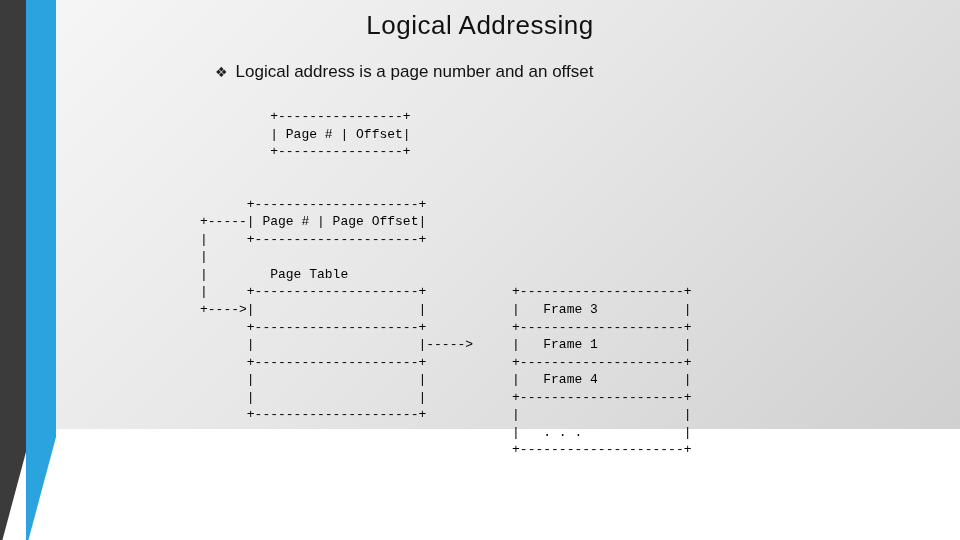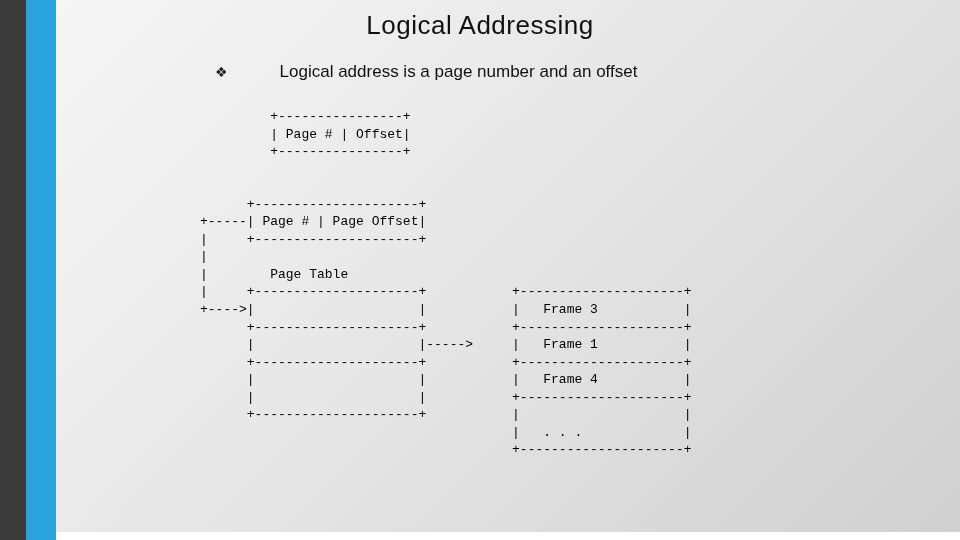--- a/index.html
+++ b/index.html
@@ -6,21 +6,21 @@
     margin: 0;
     padding: 0;
     width: 960px;
     height: 540px;
     overflow: hidden;
     font-family: Arial, Helvetica, sans-serif;
   }
   .slide {
     position: relative;
     width: 960px;
-    height: 532px;
+    height: 429px;
     background: linear-gradient(135deg, #f7f7f7 0%, #e6e6e6 50%, #d0d0d0 100%);
   }
   .accent-stripes {
     position: absolute;
     left: 0;
     bottom: 0;
     width: 70px;
     height: 540px;
     pointer-events: none;
   }
@@ -60,21 +60,20 @@
     gap: 8px;
   }
   .bullet-icon {
     font-size: 14px;
     color: #222;
     line-height: 1;
   }
   .bullet-text {
     font-size: 17px;
     color: #111;
-    margin-left: 44px;
   }
   .diagram {
     position: absolute;
     top: 95px;
     left: 200px;
     font-family: "Courier New", Courier, monospace;
     font-size: 13px;
     line-height: 1.35;
     color: #000;
     white-space: pre;

